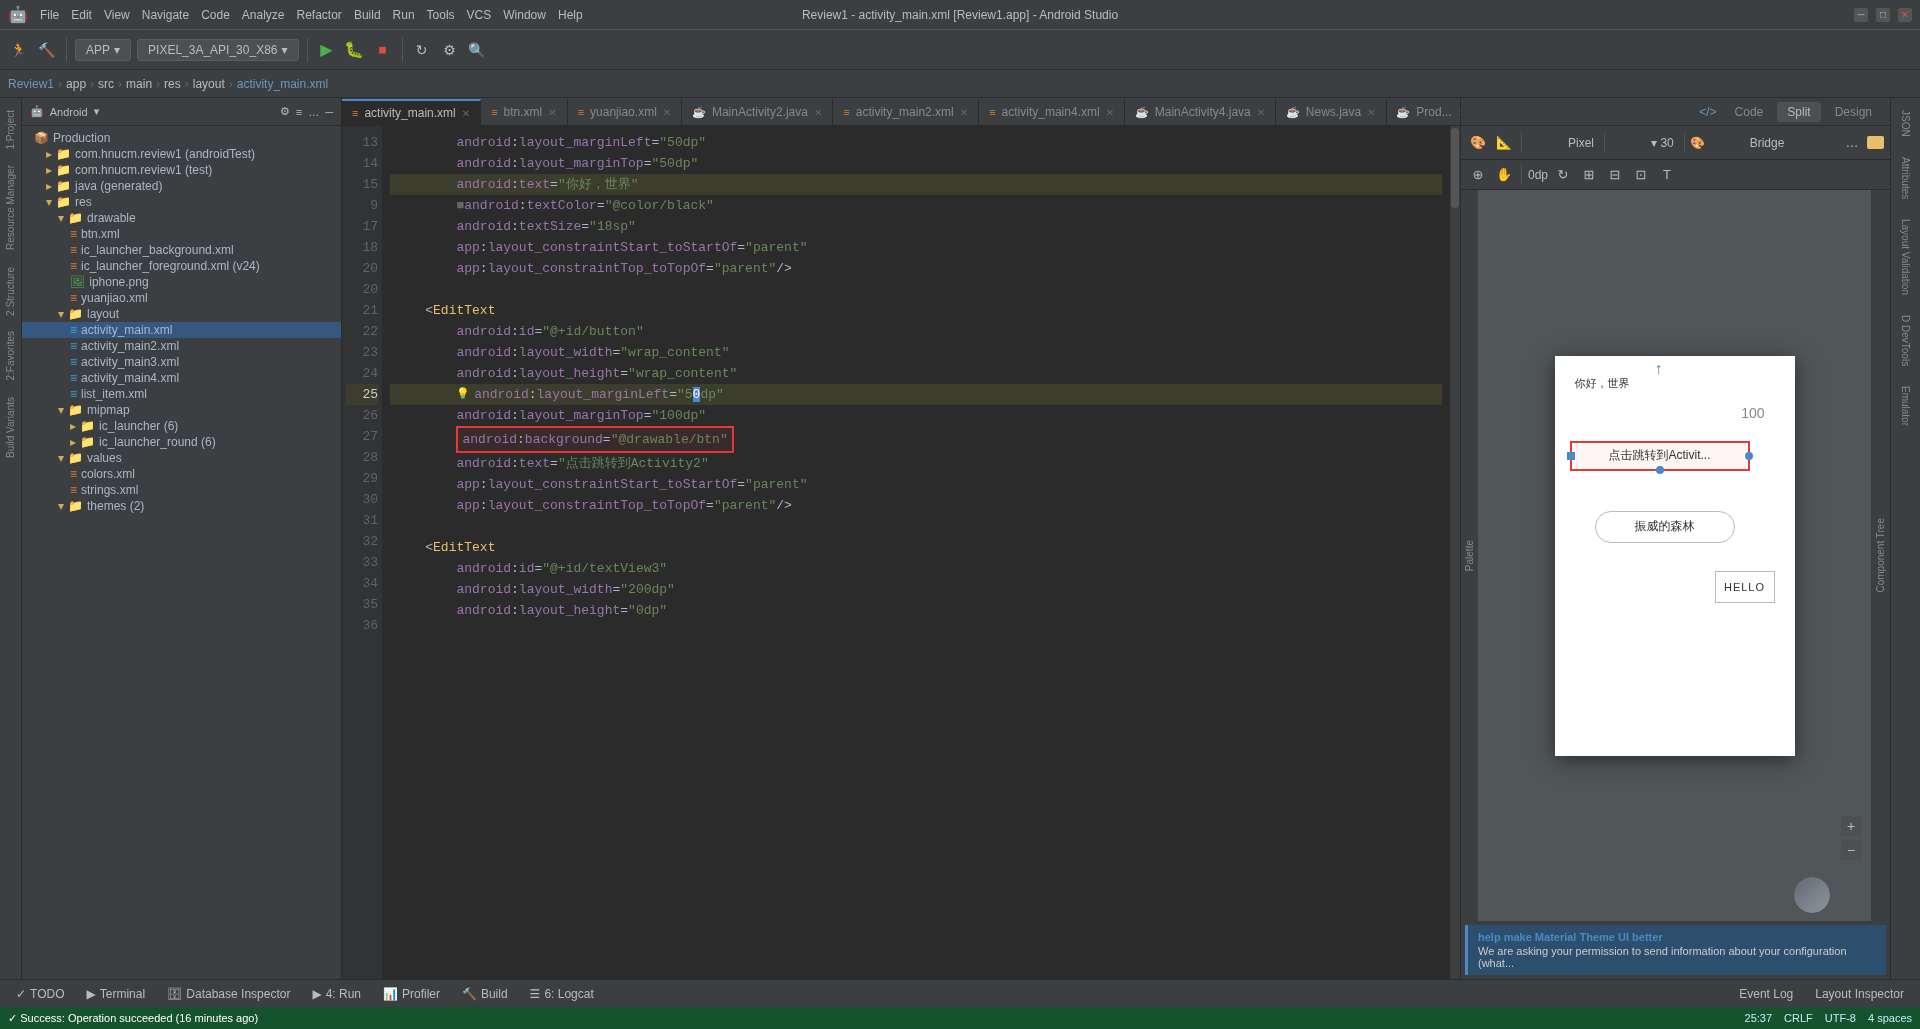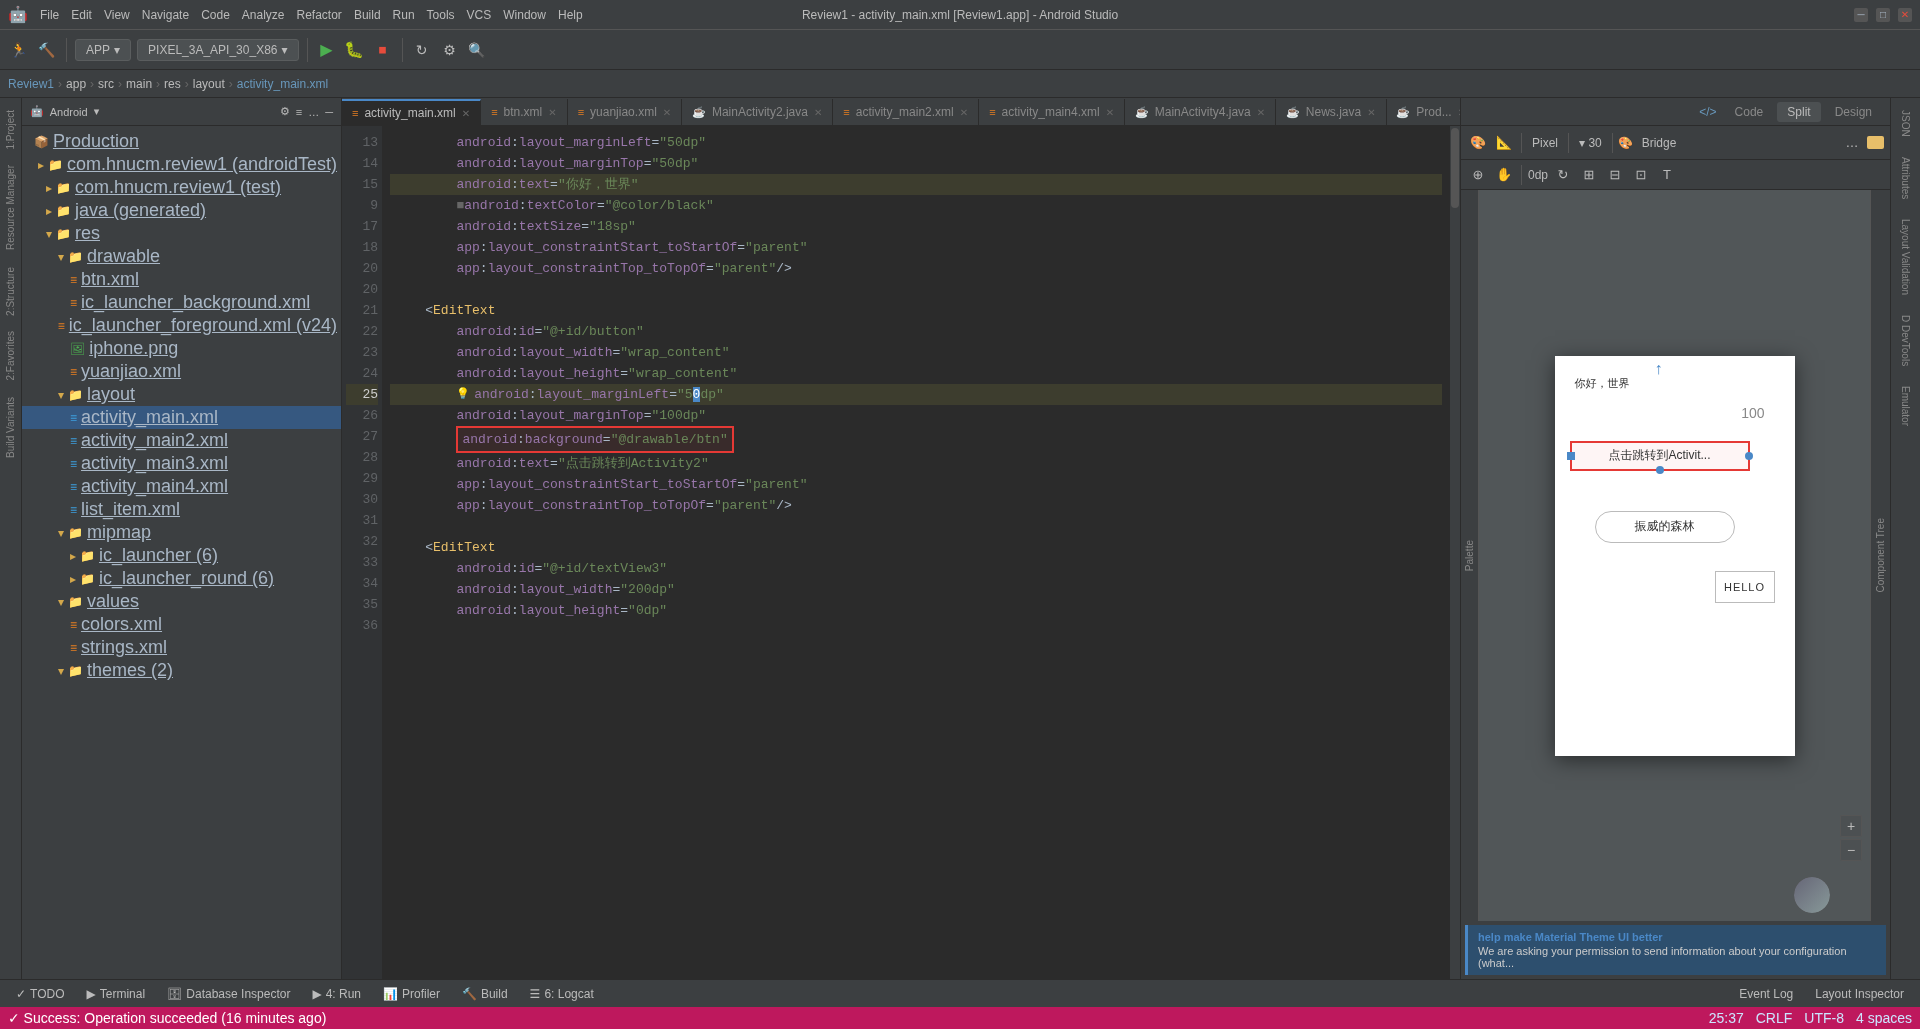--- a/index.html
+++ b/index.html
@@ -157,21 +157,21 @@
       display: flex;
       align-items: center;
       padding: 1px 4px;
       font-size: 12px;
       cursor: pointer;
       white-space: nowrap;
     }
     .tree-item.selected { background: #365880; }
     .tree-item .indent { display: inline-block; }
     .tree-item .icon { margin-right: 4px; font-size: 12px; }
-    .tree-item .name { font-size: 18px; text-decoration: underline; }
+    .tree-item .name { font-size: 12px; }
     .folder-icon { color: #d4a84b; }
     .xml-icon { color: #e67e22; }
     .png-icon { color: #4CAF50; }
     .layout-icon { color: #3d9fde; }
 
     
     .editor-area {
       flex: 1;
       display: flex;
       flex-direction: column;
@@ -322,20 +322,21 @@
       display: flex; align-items: center; justify-content: center;
       cursor: pointer; color: #bbb; font-size: 13px; border-radius: 2px;
     }
     .design-select {
       background: transparent;
       border: none;
       color: #bbb;
       font-size: 12px;
       cursor: pointer;
       padding: 2px 4px;
+      margin-left: 36px;
     }
     .design-sep { width: 1px; height: 20px; background: #555; margin: 0 2px; }
     .warning-badge {
       background: #e8bf6a;
       color: #2b2b2b;
       font-size: 10px;
       padding: 1px 4px;
       border-radius: 2px;
     }
 
@@ -492,26 +493,26 @@
       font-size: 12px;
       color: #bbb;
       cursor: pointer;
       border-radius: 2px;
     }
     .bottom-btn .icon { font-size: 12px; }
 
     
     .status-bar {
       height: 22px;
-      background: #be185d;
+      background: #14532d;
       display: flex;
       align-items: center;
       justify-content: space-between;
       padding: 4px 8px;
-      font-size: 14px;
+      font-size: 11px;
       color: #fff;
       flex-shrink: 0;
     }
     .status-left {
       display: flex;
       align-items: center;
       gap: 8px;
     }
     .status-right {
       display: flex;

